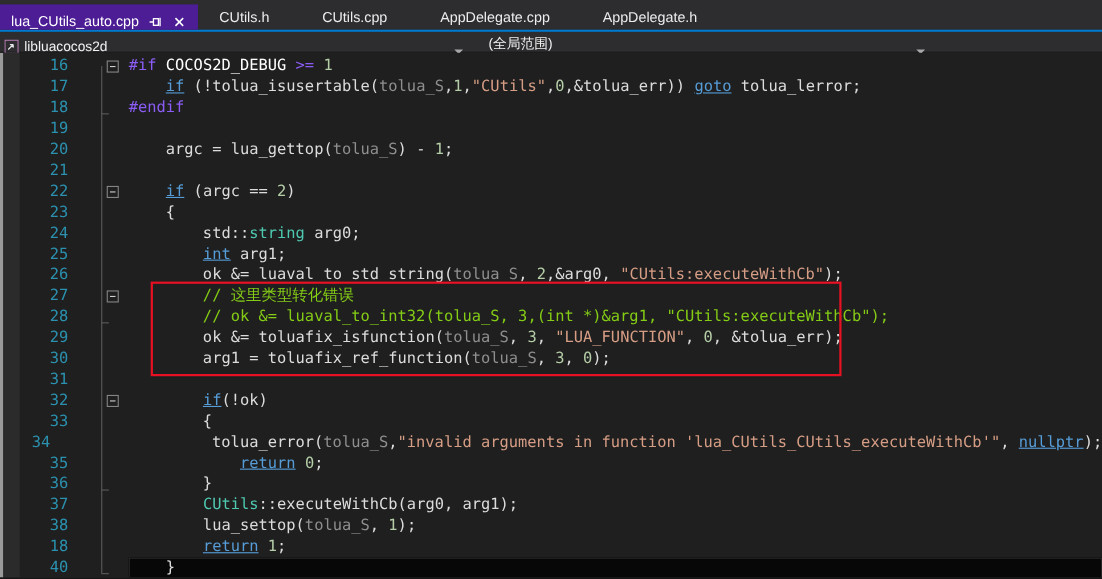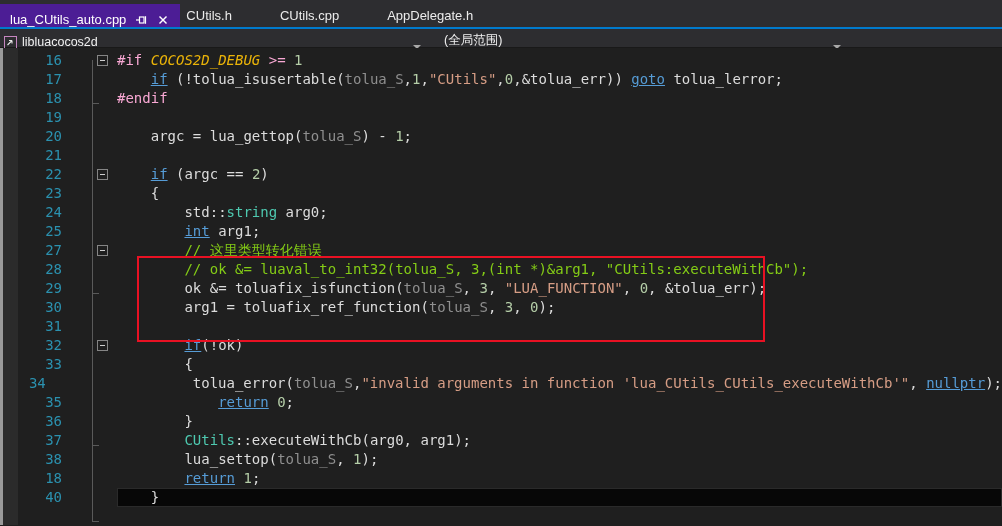--- a/index.html
+++ b/index.html
@@ -7,21 +7,21 @@
   .vs-root {
     position:relative; width:1002px; height:526px; overflow:hidden;
     background:#1f1f1f; font-family:"Liberation Sans", sans-serif;
   }
   
   .tab-bar { height:27px; background:#2d2d30; display:flex; align-items:flex-end; }
   .tab { height:23px; display:flex; align-items:center; color:#ececec;
          font-size:13px; white-space:nowrap; cursor:default; }
   .tab.active { background:#4c1d95; color:#fff; padding:0 10px; gap:8px;align-items:flex-end; }
   .tab.inactive { padding:0 24px; }
-  .tab.inactive.first { padding-left:6px; }
+  .tab.inactive.first { padding-left:19px; }
   .accent-strip { height:2px; background:#007acc; }
   .tab .icon-btn { display:flex; align-items:center; justify-content:center; width:14px; height:14px; }
   
   .nav-bar { height:19px; background:#2d2d30; display:flex; align-items:stretch;
              border-bottom:1px solid #191919; color:#f1f1f1; font-size:12.5px; }
   .nav-combo { display:flex; align-items:flex-end; border-right:1px solid #3f3f46;margin-top:20px; }
   .nav-combo.project { width:430px; padding:0 8px 0 4px; }
   .nav-combo.scope { width:420px; padding:0 8px 16px 14px; }
   .nav-combo.member { flex:1; padding:0 0 0 8px; border-right:none; overflow:hidden; }
   .nav-label { flex:1; white-space:nowrap; overflow:hidden; }
@@ -40,21 +40,21 @@
   .code { flex:1; margin:0; white-space:pre; font:14px/19px "DejaVu Sans Mono", monospace; color:#dcdcdc; }
   .row.cur .code { background:#070707; box-shadow:0 0 0 1px #2a2a2a inset; }
   .fbox { position:absolute; left:25px; top:4px; width:11px; height:11px;
           border:1px solid #858585; background:#1f1f1f; z-index:2; }
   .fbox::after { content:""; position:absolute; left:2px; top:4px; width:5px; height:1px; background:#cfcfcf; }
   .vline { position:absolute; left:92px; width:1px; background:#5a5a5a; z-index:1; }
   .ftick { position:absolute; left:92px; width:7px; height:1px; background:#5a5a5a; z-index:1; }
   
   .sd { color:#dcdcdc;margin-top:16px; } .sk { color:#569cd6;text-decoration:underline; } .st { color:#4ec9b0; }
   .ss { color:#d69d85; } .sc { color:#84cc16; } .sn { color:#b5cea8; }
-  .sm { color:#eab308;font-style:italic; } .sp { color:#f9a8d4; } .sg { color:#8f8f8f; }
+  .sm { color:#ffffff; } .sp { color:#8b5cf6; } .sg { color:#8f8f8f; }
   .red-box { position:absolute; border:2px solid #e81123; z-index:3; pointer-events:none; }
 </style>
 </head>
 <body>
 
 <div class="vs-root">
 
   <div class="tab-bar">
     <div class="tab active">
       <span>lua_CUtils_auto.cpp</span>
@@ -72,20 +72,23 @@
         </svg>
       </span>
     </div>
     <div class="tab inactive first">
       <span>CUtils.h</span>
     </div>
     <div class="tab inactive">
       <span>CUtils.cpp</span>
     </div>
     <div class="tab inactive">
+      <span>AppDelegate.cpp</span>
+    </div>
+    <div class="tab inactive">
       <span>AppDelegate.h</span>
     </div>
   </div>
   <div class="accent-strip"></div>
 
   <div class="nav-bar">
     <div class="nav-combo project">
       <span class="nav-ico">
         <svg width="13" height="13" viewBox="0 0 13 13">
           <rect x="0.5" y="0.5" width="12" height="12" fill="none" stroke="#c586c0"></rect>
@@ -162,20 +165,25 @@
           <div class="ln">24</div>
           <div class="fold"></div>
           <pre class="code"><span class="sd">        std::</span><span class="st">string</span><span class="sd"> arg0;</span></pre>
         </div>
         <div class="row">
           <div class="ln">25</div>
           <div class="fold"></div>
           <pre class="code"><span class="sd">        </span><span class="sk">int</span><span class="sd"> arg1;</span></pre>
         </div>
         <div class="row">
+          <div class="ln">26</div>
+          <div class="fold"></div>
+          <pre class="code"><span class="sd">        ok &amp;= luaval_to_std_string(</span><span class="sg">tolua_S</span><span class="sd">, </span><span class="sn">2</span><span class="sd">,&amp;arg0, </span><span class="ss">"CUtils:executeWithCb"</span><span class="sd">);</span></pre>
+        </div>
+        <div class="row">
           <div class="ln">27</div>
           <div class="fold">
             <div class="fbox"></div>
           </div>
           <pre class="code"><span class="sc">        // 这里类型转化错误</span></pre>
         </div>
         <div class="row">
           <div class="ln">28</div>
           <div class="fold"></div>
           <pre class="code"><span class="sc">        // ok &amp;= luaval_to_int32(tolua_S, 3,(int *)&amp;arg1, "CUtils:executeWithCb");</span></pre>

